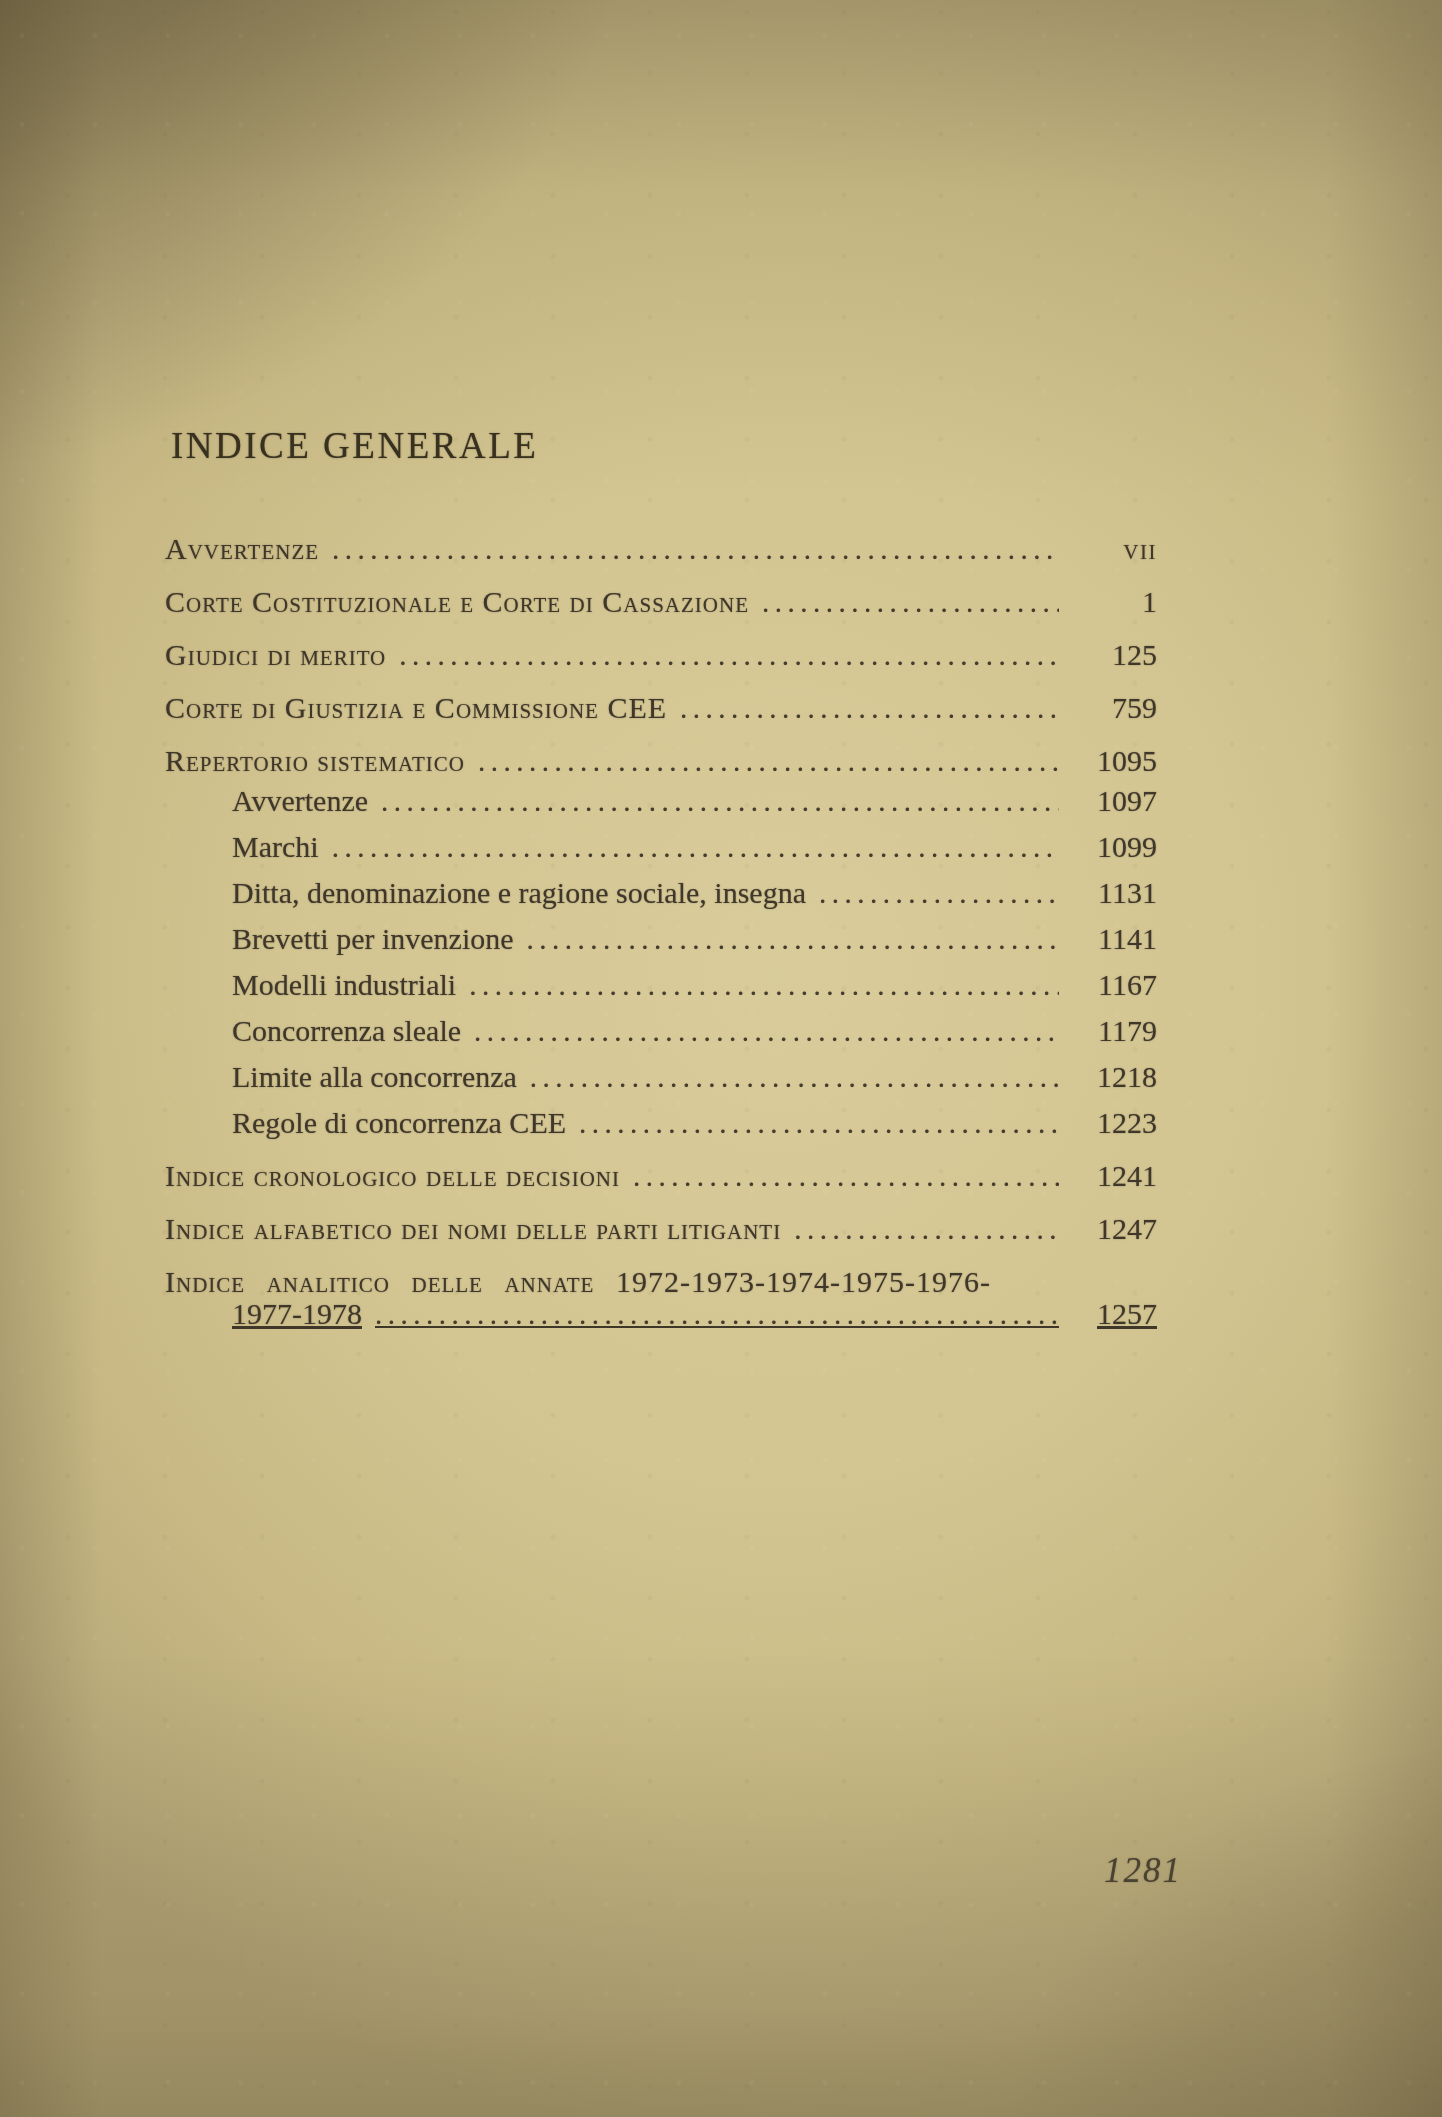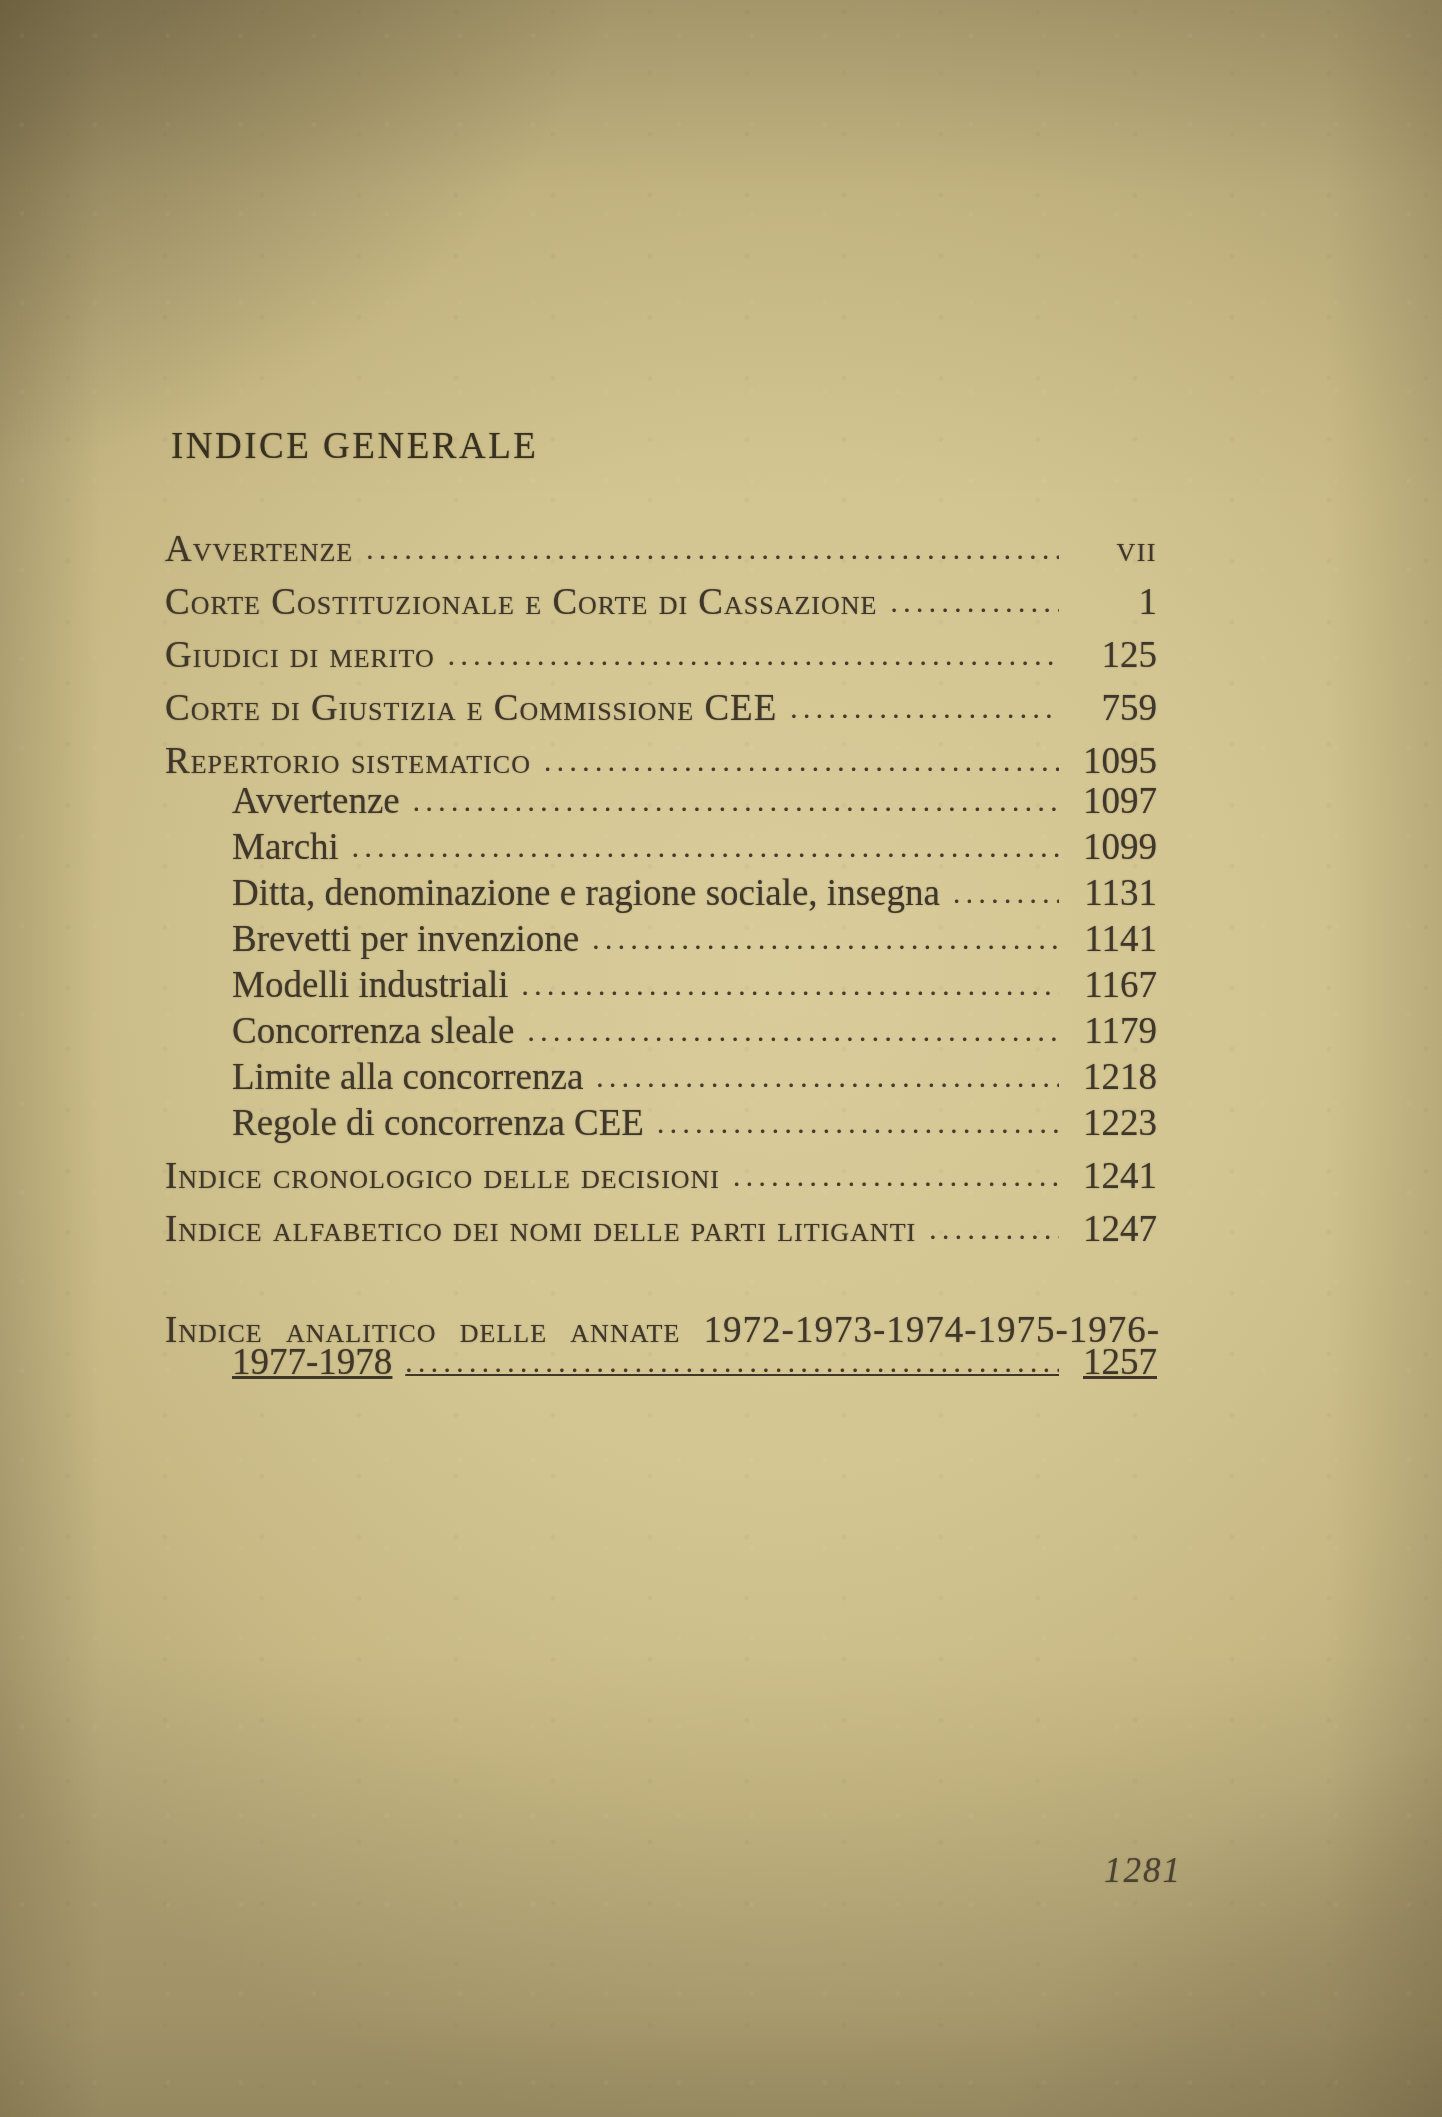--- a/index.html
+++ b/index.html
@@ -24,29 +24,29 @@
     background-size:73px 89px, 97px 61px;
   }
   .ink{ color:#3f372a; text-shadow:0 0 1.5px rgba(63,55,42,0.55); }
   .doc-title{
     position:absolute; left:171px; width:992px; top:424px;
     text-align:left; font-size:37px; letter-spacing:2.5px;
     color:#39311f; text-shadow:0 0 1.5px rgba(57,49,31,0.6);
     white-space:nowrap;
   }
   .toc{ position:absolute; left:165px; top:533px; width:992px; }
-  .row{ display:flex; align-items:flex-start; font-size:37px; line-height:32px; }
+  .row{ display:flex; align-items:flex-start; font-size:30px; line-height:32px; }
   .row.main{ margin-top:21px; }
   .row.sub{ margin-top:14px; padding-left:67px; }
   .row.sub.first-sub{ margin-top:8px; }
   .row.cont{ margin-top:0; padding-left:67px;text-decoration:underline; }
   .row:first-child{ margin-top:0; }
   .label{ white-space:nowrap; }
   .sc{ font-variant:small-caps; letter-spacing:1px; }
-  .wide{ word-spacing:13px; letter-spacing:1px;margin-top:48px; }
+  .wide{ word-spacing:13px; letter-spacing:1px; }
   .dots{
     flex:1; overflow:hidden; white-space:nowrap;
     margin-left:13px; margin-right:10px;
     letter-spacing:5.5px; font-size:29px;
     color:#453c2d; text-shadow:0 0 1px rgba(69,60,45,0.5);
   }
   .dots::after{
     content:"..........................................................................................";
   }
   .num{ min-width:88px; text-align:right; white-space:nowrap; }

